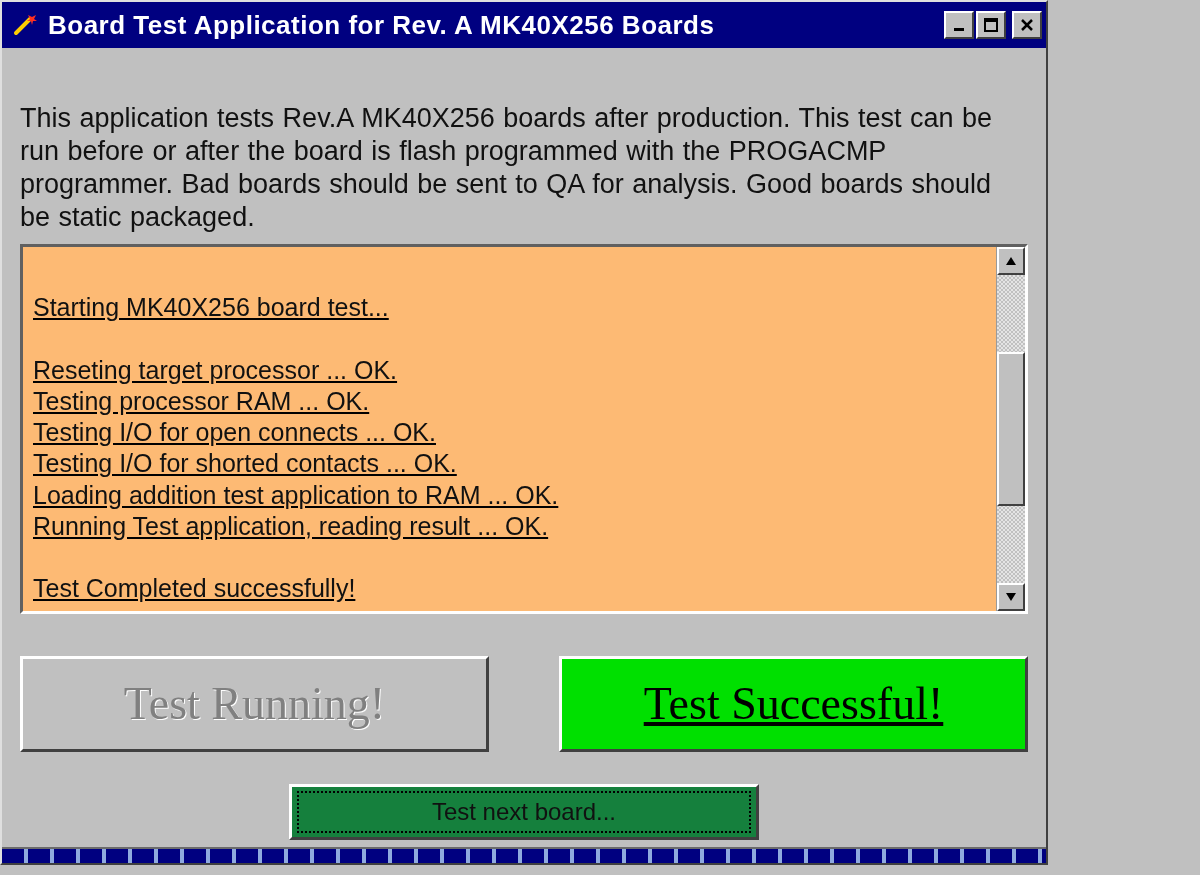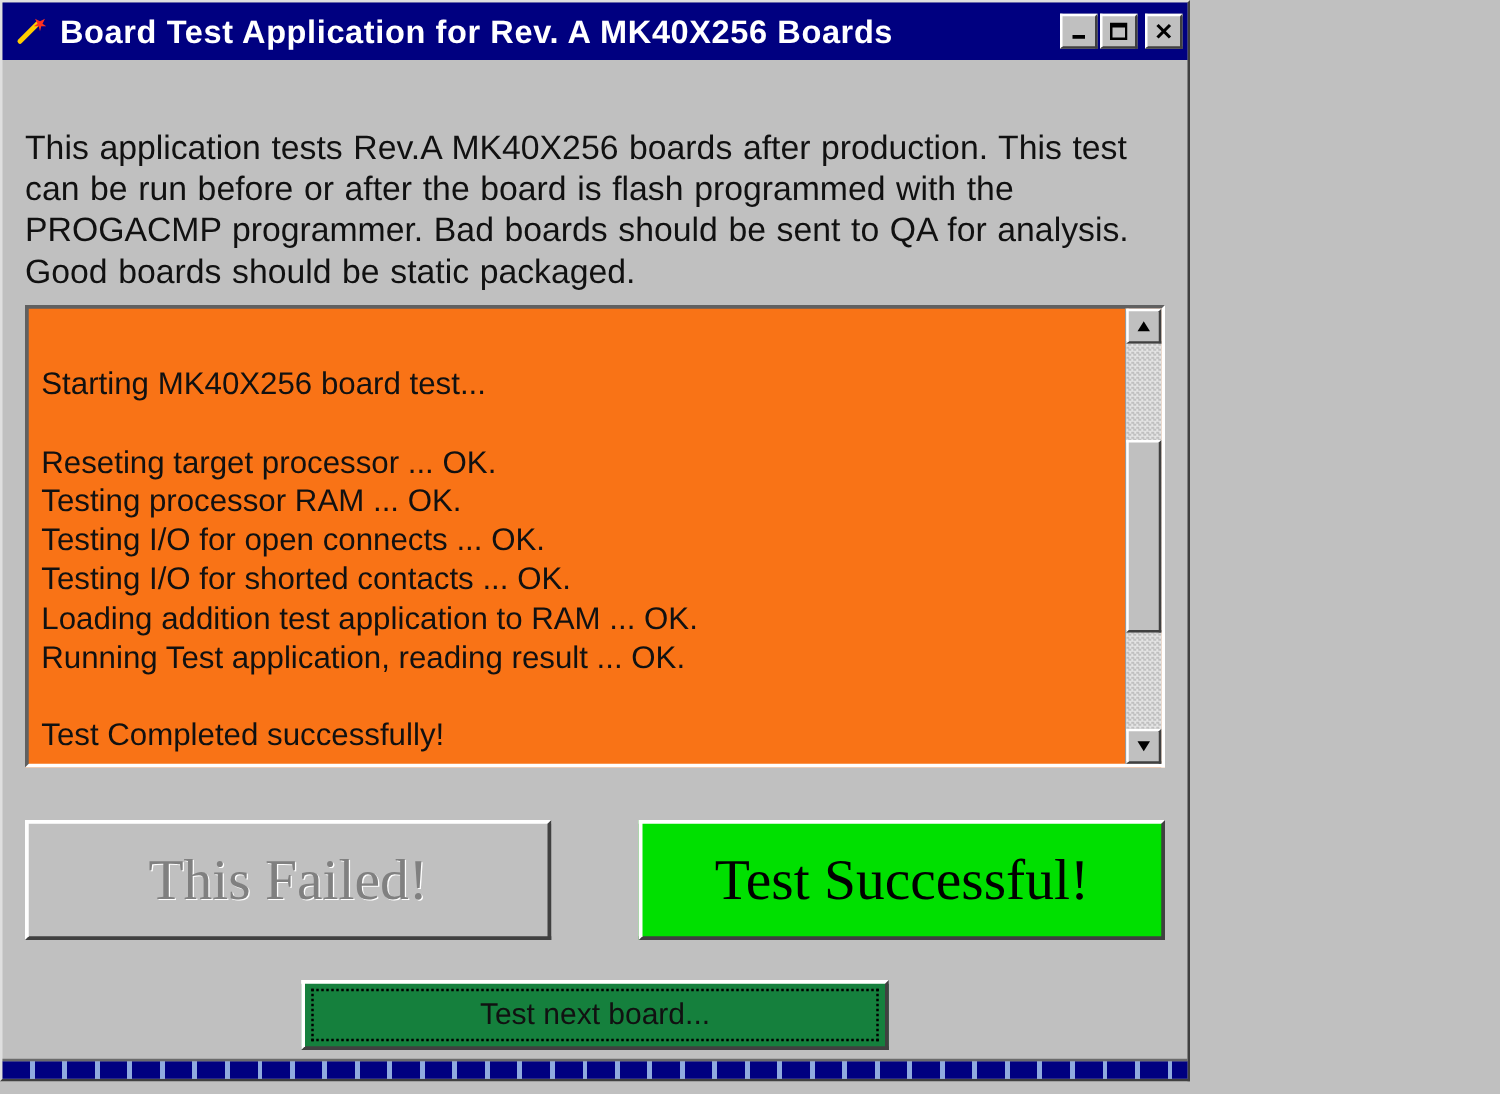--- a/index.html
+++ b/index.html
@@ -7,21 +7,21 @@
     padding: 0;
     width: 1200px;
     height: 875px;
     overflow: hidden;
     font-family: Arial, Helvetica, sans-serif;
     background: #c0c0c0;
   }
 
   .window {
     position: relative;
-    width: 952px;
+    width: 1048px;
     height: 865px;
     margin: 0;
     border: 2px solid;
     border-color: #dfdfdf #404040 #404040 #dfdfdf;
     background: #c0c0c0;
     box-sizing: border-box;
   }
 
   
   .titlebar {
@@ -83,23 +83,24 @@
     color: #111;
     margin-bottom: 10px;
     word-spacing: 1px;
   }
 
   
   .log-wrap {
     display: flex;
     border: 3px solid;
     border-color: #606060 #ffffff #ffffff #606060;
-    background: #f97316;
+    background: #fdba74;
     height: 370px;
     box-sizing: border-box;
+    text-decoration: underline;
   }
   .log-text {
     flex: 1 1 auto;
     padding: 14px 10px 10px 10px;
     font-size: 25px;
     line-height: 1.25;
     color: #111;
     white-space: pre-line;
     overflow: hidden;
   }
@@ -156,20 +157,21 @@
   }
   .status-btn.fail {
     background: #c0c0c0;
     color: #808080;
     
     text-shadow: 1px 1px 0 #ffffff;
   }
   .status-btn.success {
     background: #00e000;
     color: #000000;
+    text-decoration: underline;
   }
 
   
   .next-row {
     margin-top: 32px;
     display: flex;
     justify-content: center;
   }
   .next-btn {
     width: 470px;
@@ -270,21 +272,21 @@
         <div class="scroll-btn">
           <svg width="12" height="12" viewBox="0 0 12 12">
               <polygon points="1,2 11,2 6,10" fill="#000"></polygon>
             </svg>
         </div>
       </div>
     </div>
 
     <div class="status-row">
       <div class="status-btn fail">
-        <span>This Failed!</span>
+        <span>Test Running!</span>
       </div>
       <div class="status-btn success">
         <span>Test Successful!</span>
       </div>
     </div>
 
     <div class="next-row">
       <div class="next-btn">
         <div class="focus-ring"></div>
         <span class="label">Test next board...</span>

